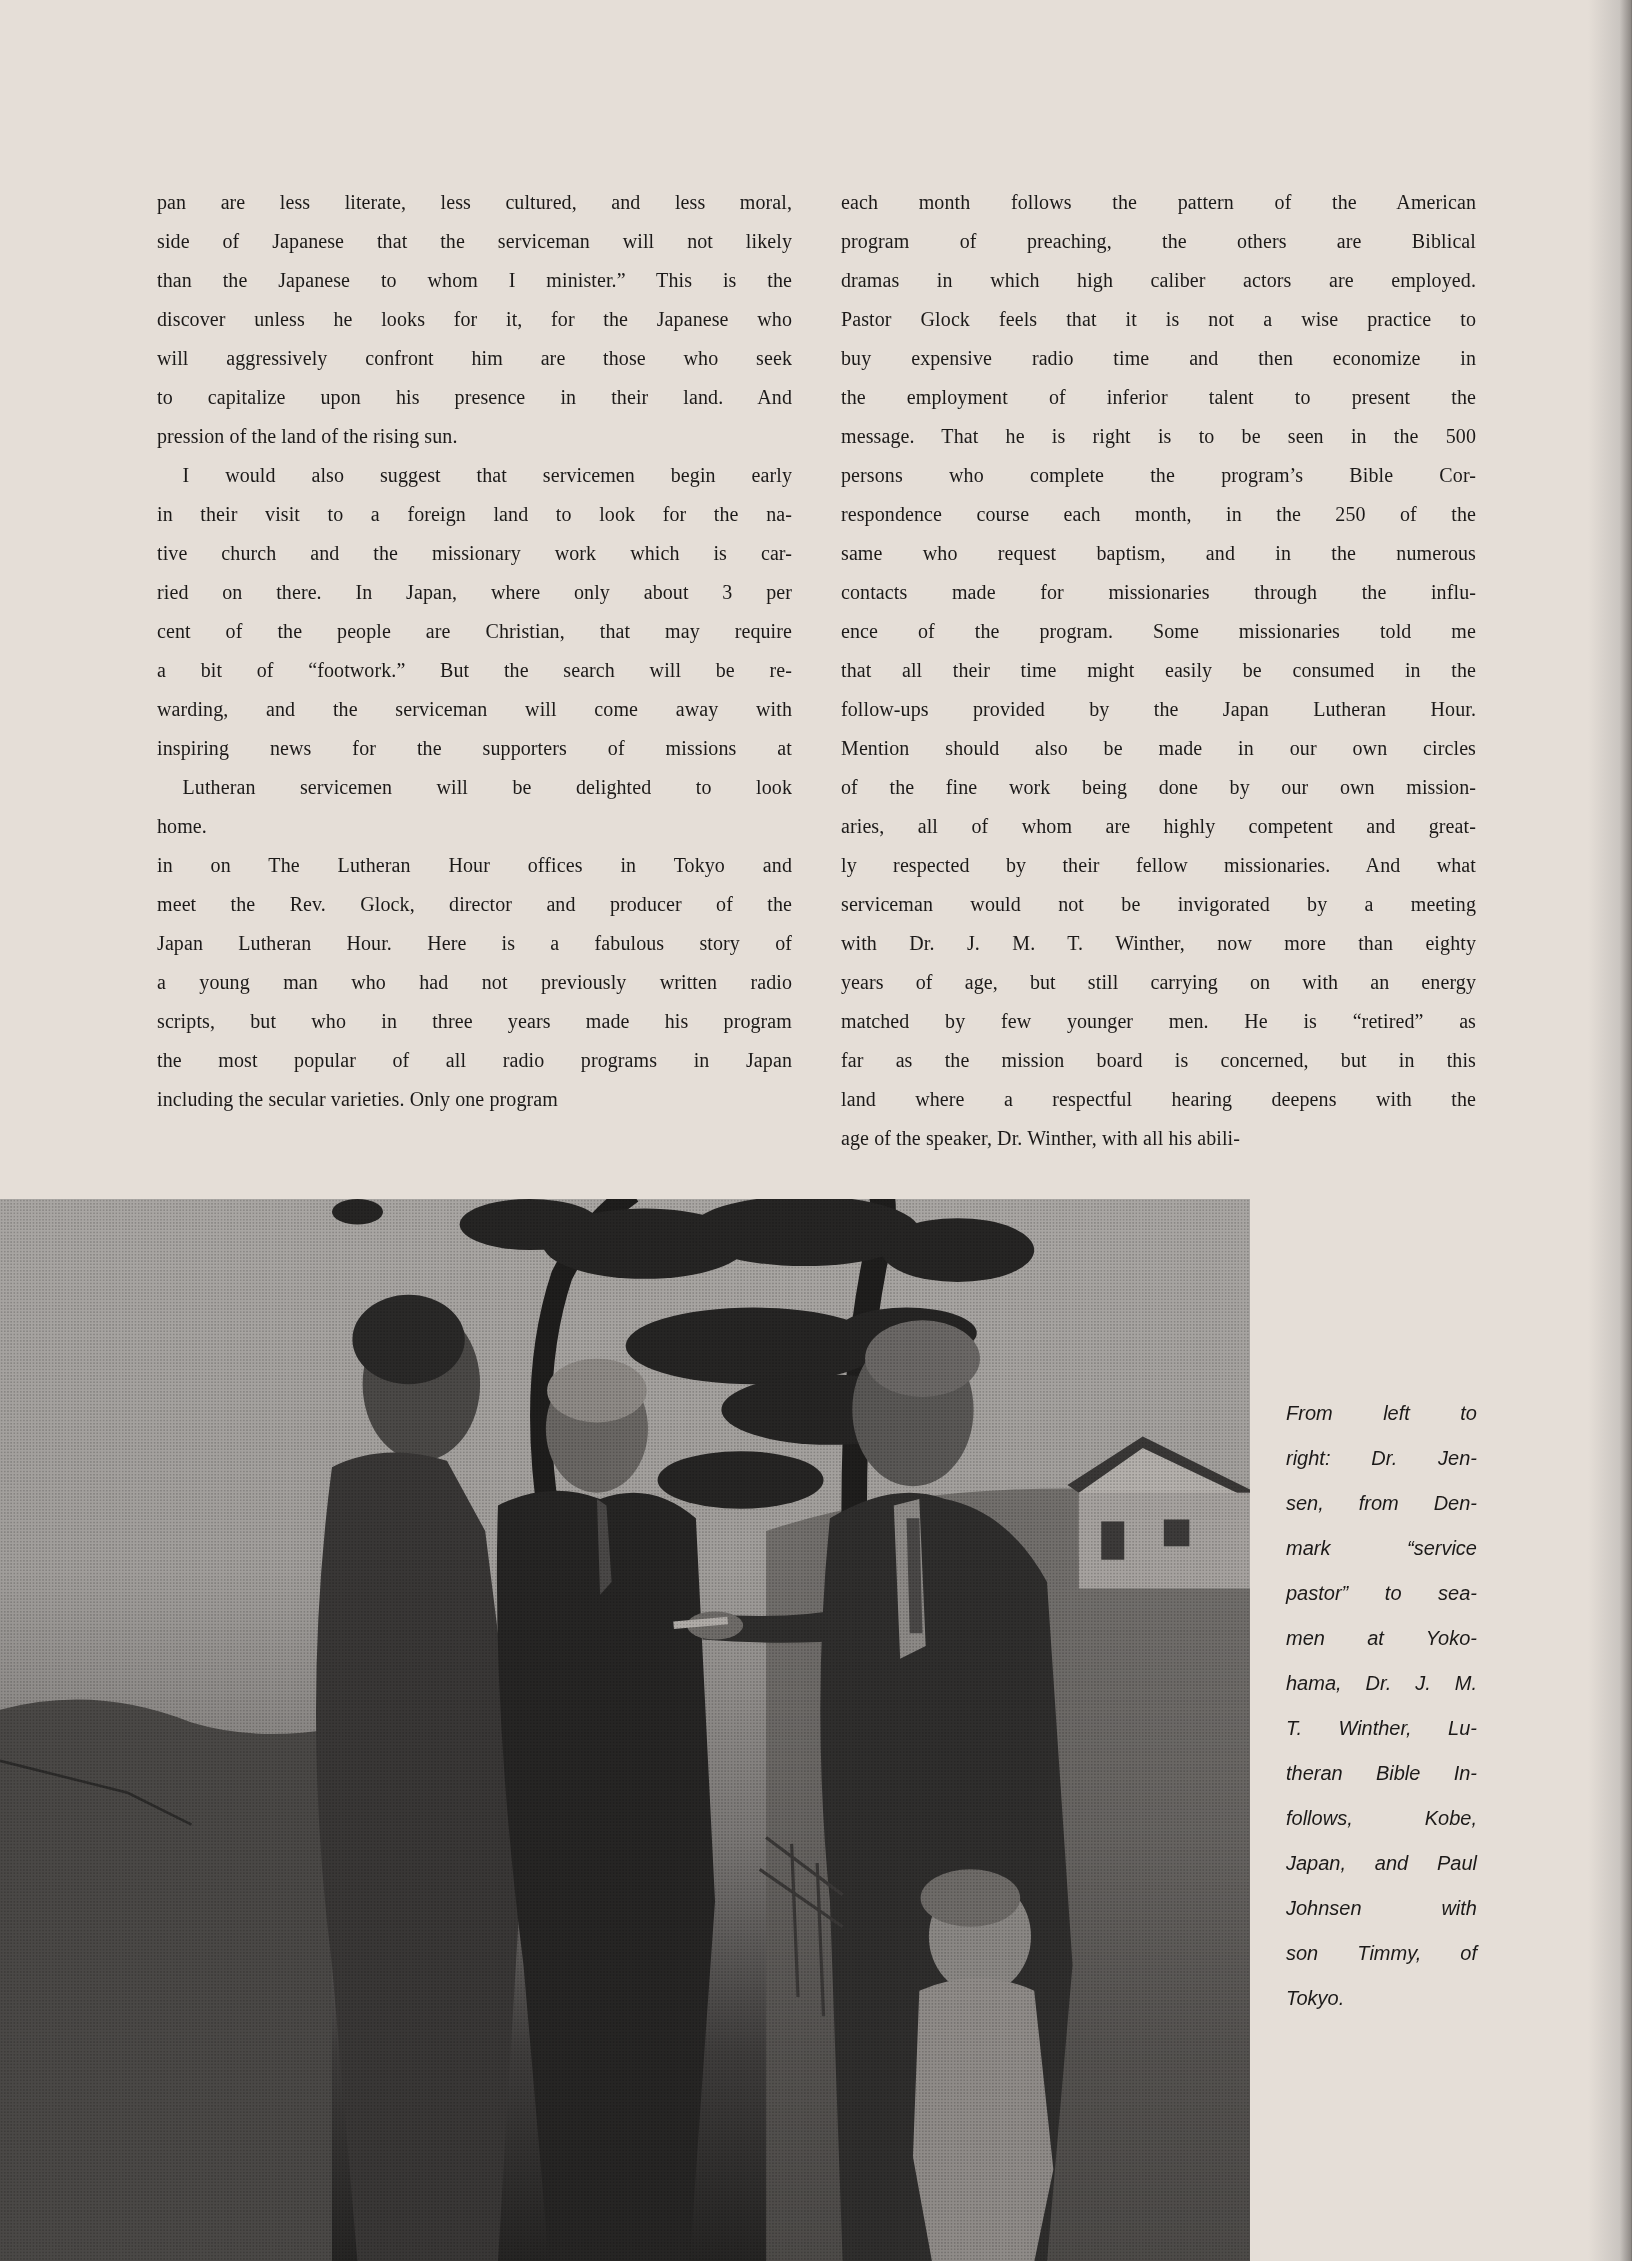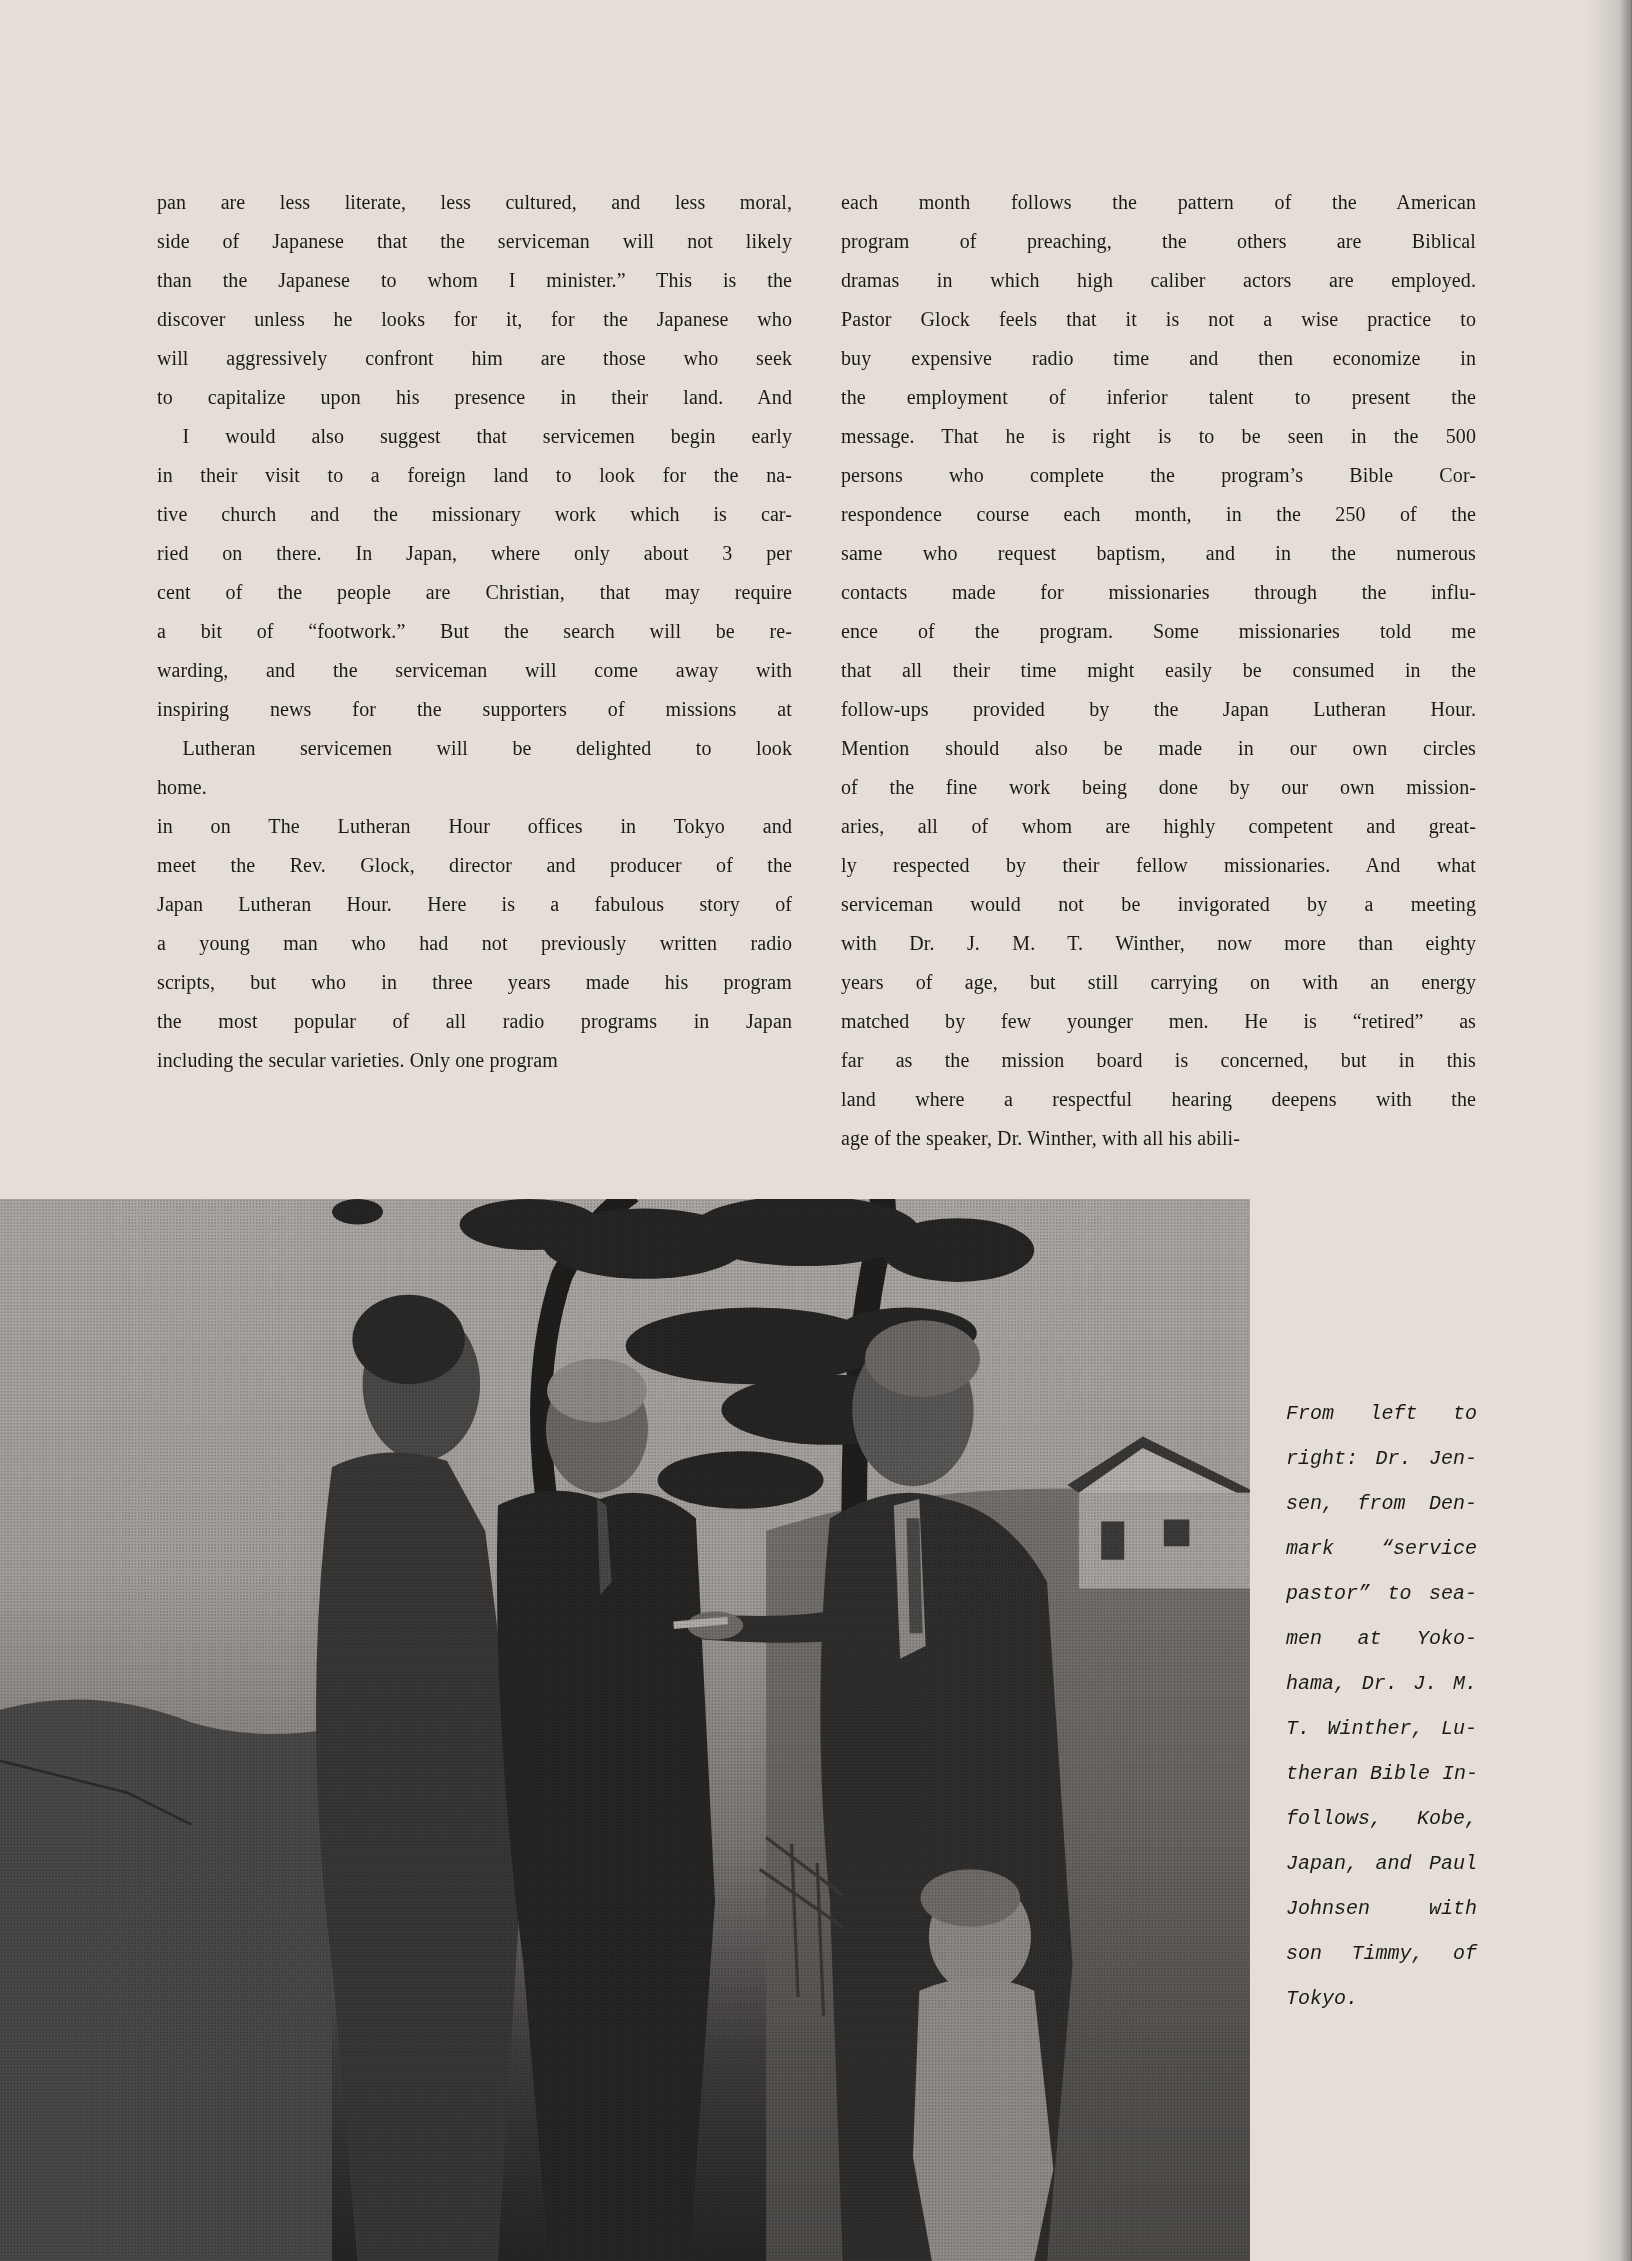--- a/index.html
+++ b/index.html
@@ -30,38 +30,39 @@
   }
   .photo svg { position: absolute; left: 0; top: 0; }
   .halftone {
     position: absolute; inset: 0;
     background-image: radial-gradient(rgba(0,0,0,0.18) 0.6px, transparent 1px);
     background-size: 3.2px 3.2px; pointer-events: none;
   }
 
   .caption {
     position: absolute; left: 1286px; top: 1391px; width: 191px;
-    font-family: Liberation Mono, monospace;
+    font-family: Liberation Sans, sans-serif;
     font-style: italic; font-size: 20px; line-height: 45px;
   }
   .caption .line { display: block; text-align: justify; text-align-last: justify; white-space: nowrap; }
   .caption .line.last { text-align-last: left; }
 </style>
 </head>
 <body>
 
 <div class="page-shade"></div>
 
 <div id="col-left" class="column">
     <span class="line">pan are less literate, less cultured, and less moral,</span>
     <span class="line">side of Japanese that the serviceman will not likely</span>
     <span class="line">than the Japanese to whom I minister.”  This is the</span>
     <span class="line">discover unless he looks for it, for the Japanese who</span>
     <span class="line">will aggressively confront him are those who seek</span>
     <span class="line">to capitalize upon his presence in their land.  And</span>
+    <span class="line last">pression of the land of the rising sun.</span>
     <span class="line" style="padding-left: 25.5px;">I would also suggest that servicemen begin early</span>
     <span class="line">in their visit to a foreign land to look for the na-</span>
     <span class="line">tive church and the missionary work which is car-</span>
     <span class="line">ried on there.  In Japan, where only about 3 per</span>
     <span class="line">cent of the people are Christian, that may require</span>
     <span class="line">a bit of “footwork.”  But the search will be re-</span>
     <span class="line">warding, and the serviceman will come away with</span>
     <span class="line">inspiring news for the supporters of missions at</span>
     <span class="line" style="padding-left: 25.5px;">Lutheran servicemen will be delighted to look</span>
     <span class="line last">home.</span>

